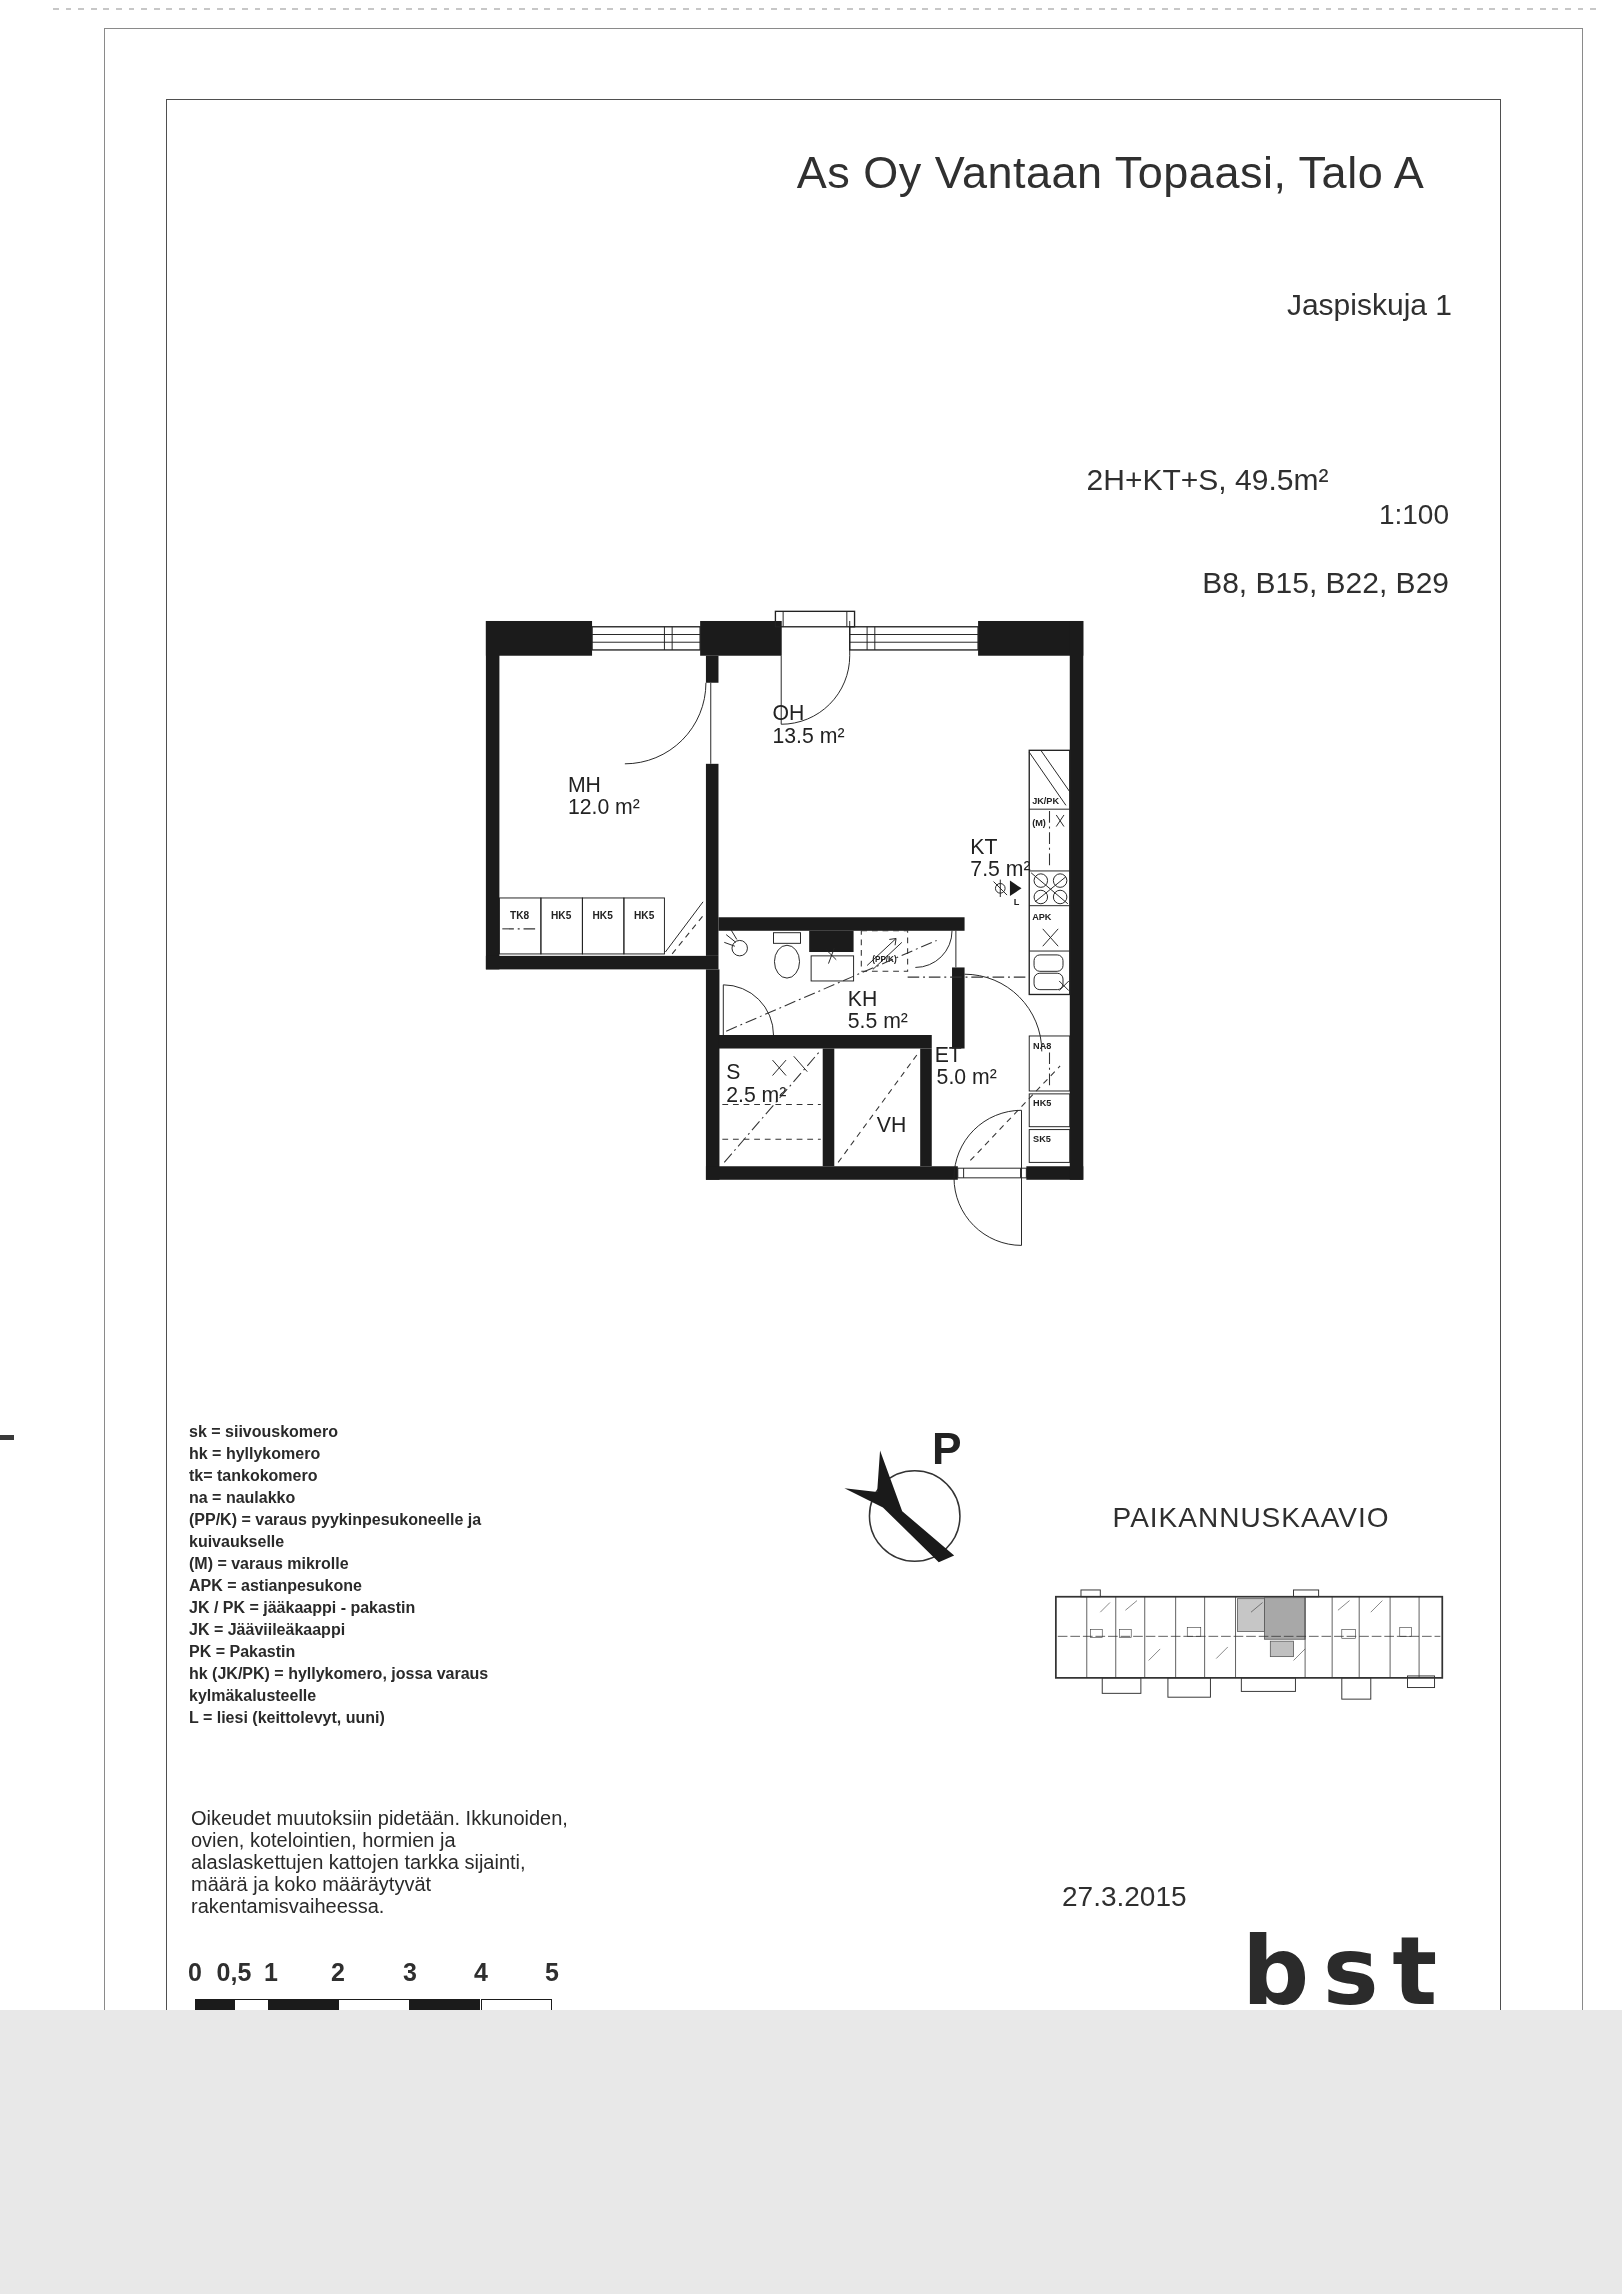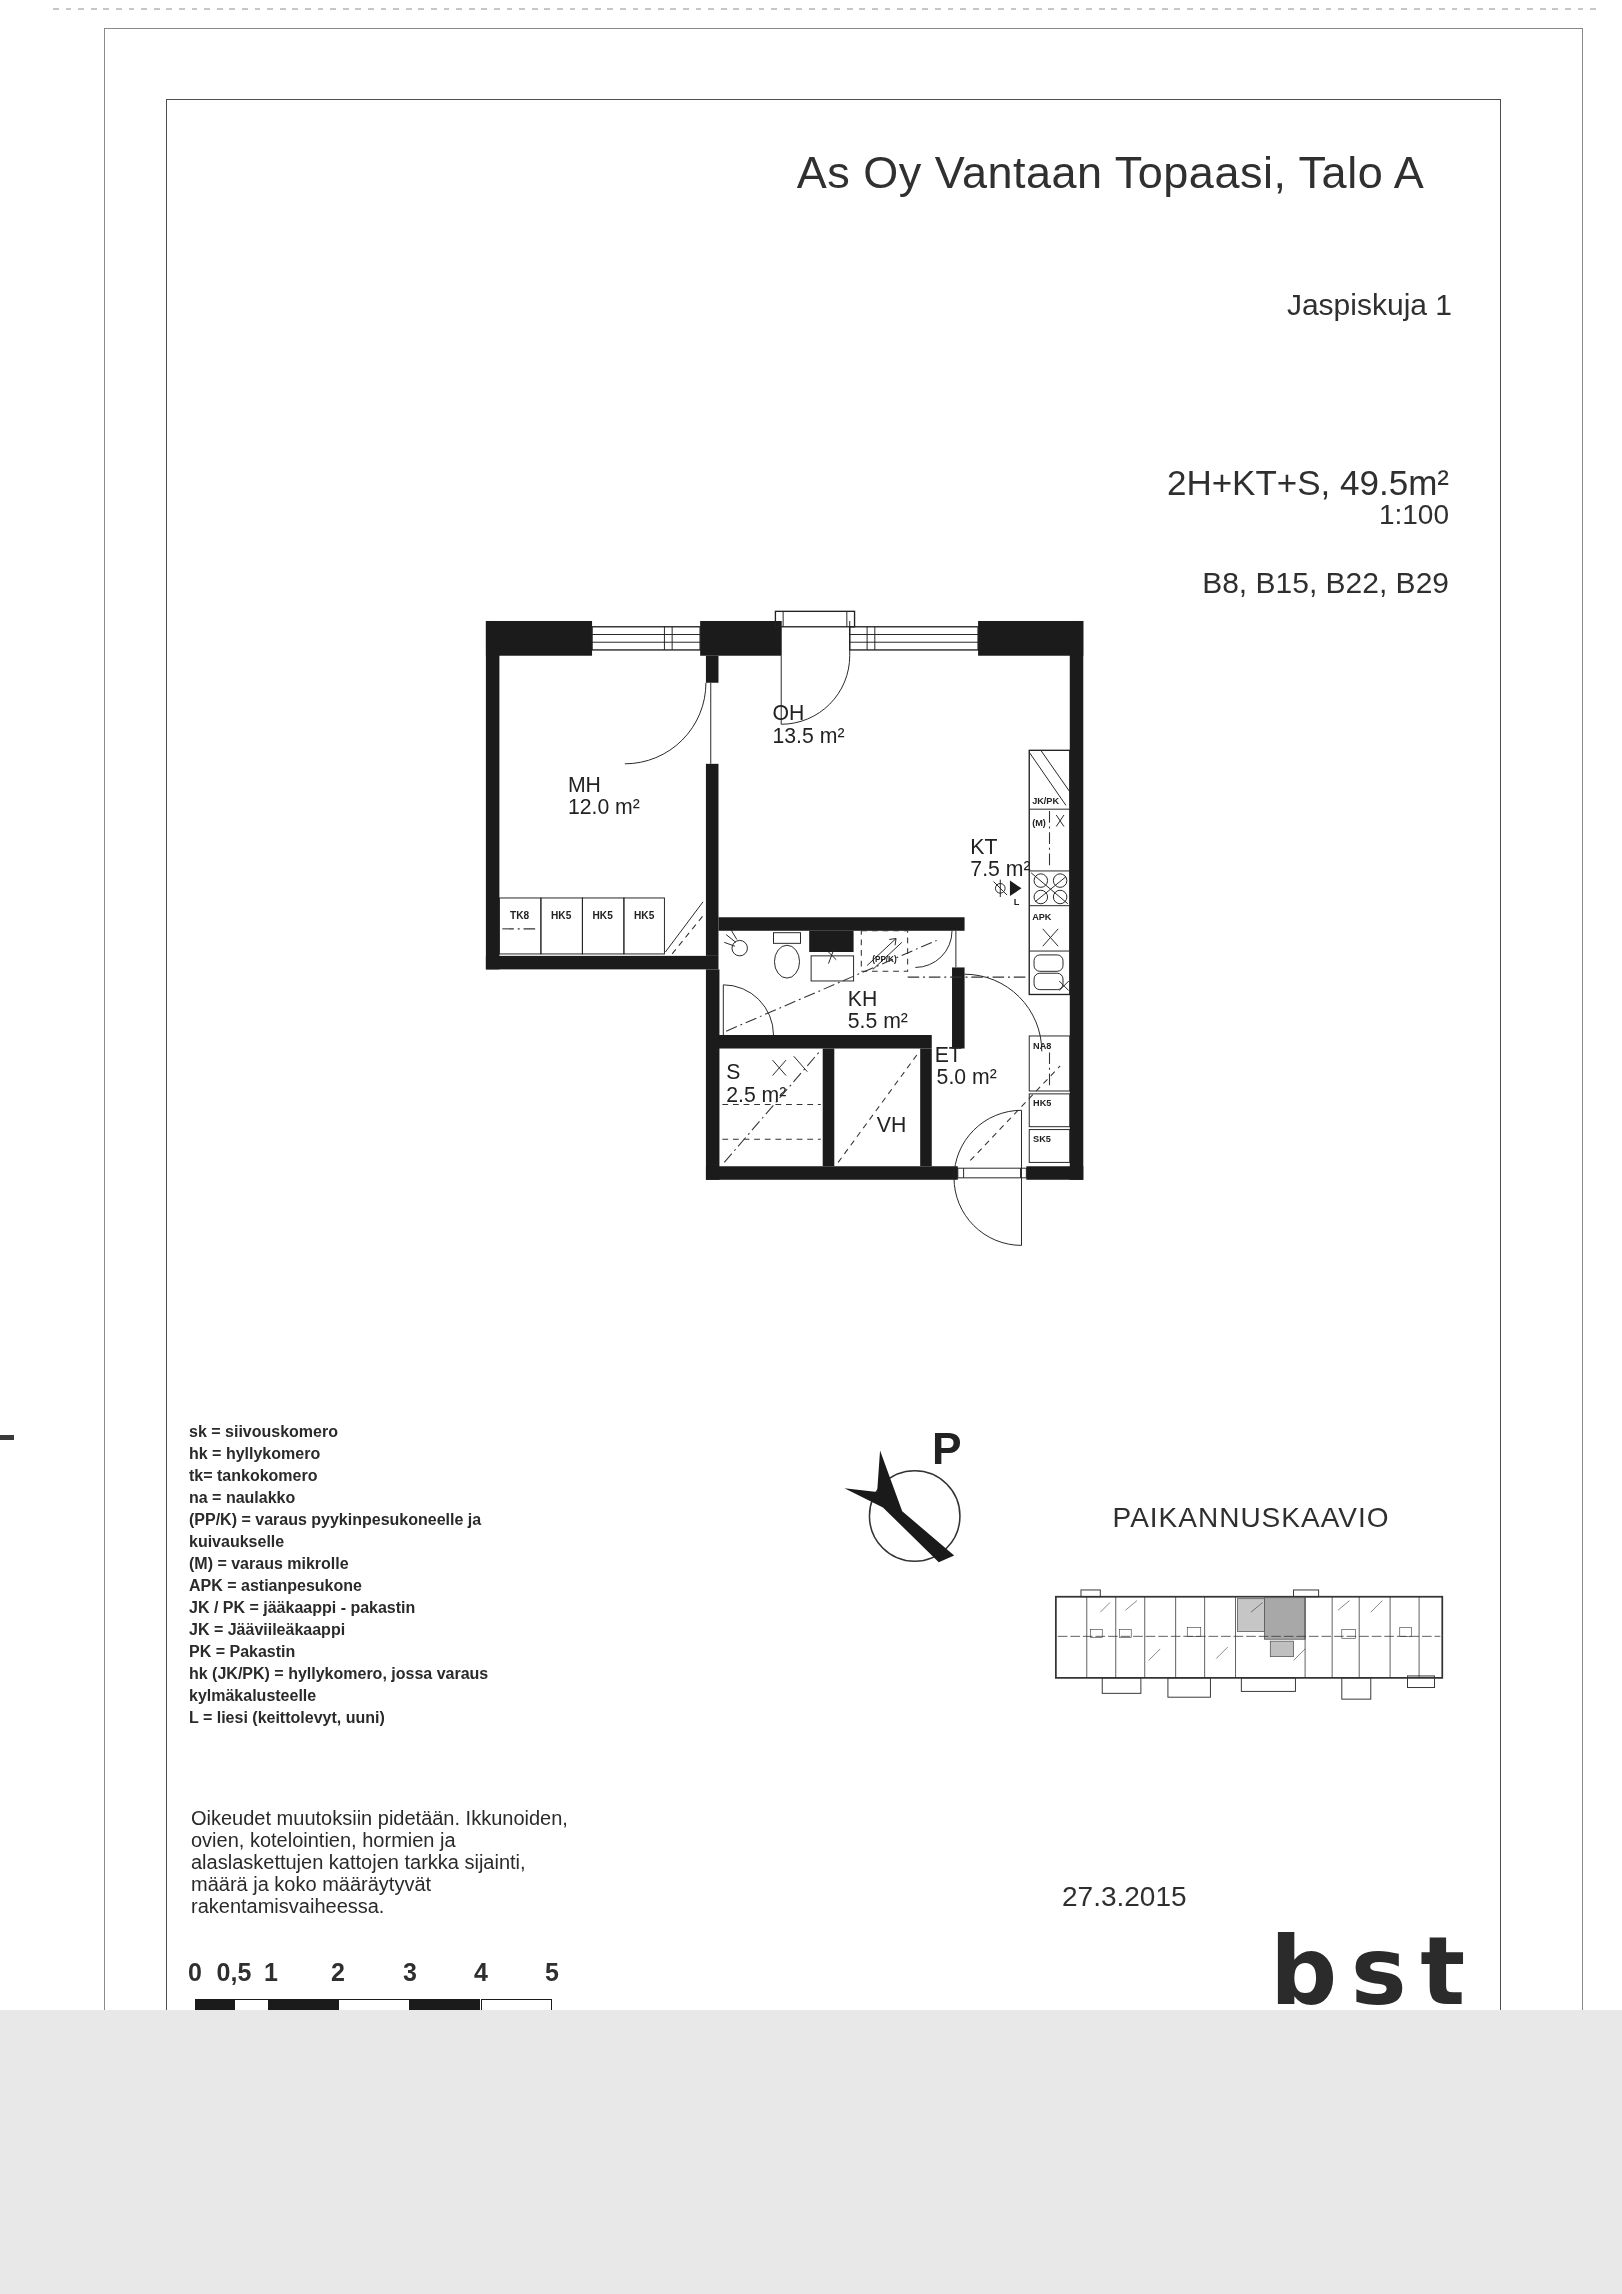--- a/index.html
+++ b/index.html
@@ -7,31 +7,31 @@
         font-family:"Liberation Sans",sans-serif;color:#2f2f2f;}
   .abs{position:absolute;}
   .frame-outer{position:absolute;left:104px;top:28px;width:1477px;height:2089px;
                border:1px solid #8a8a8a;}
   .frame-inner{position:absolute;left:166px;top:99px;width:1333px;height:1946px;
                border:1px solid #4f4f4f;}
   .page-title{position:absolute;left:676px;top:147px;width:869px;text-align:center;
               font-size:45px;letter-spacing:0.5px;color:#303030;}
   .address{position:absolute;left:966px;top:288px;width:486px;text-align:right;
            font-size:30px;color:#303030;}
-  .apt-type{position:absolute;left:966px;top:463px;width:483px;text-align:right;font-size:35px;}
+  .apt-type{position:absolute;left:966px;top:463px;width:483px;text-align:center;font-size:30px;}
   .apt-scale{position:absolute;left:966px;top:499px;width:483px;text-align:right;font-size:28px;}
   .apt-units{position:absolute;left:966px;top:566px;width:483px;text-align:right;font-size:30px;}
   .legend{position:absolute;left:189px;top:1421px;font-size:16px;line-height:22px;color:#2a2a2a;font-weight:bold;}
   .disclaimer{position:absolute;left:191px;top:1807px;font-size:20px;line-height:22px;color:#2a2a2a;}
   .paik-title{position:absolute;left:1052px;top:1502px;width:398px;text-align:center;
               font-size:28px;letter-spacing:1px;}
   .date{position:absolute;left:1062px;top:1881px;width:396px;font-size:28px;}
   .logo{position:absolute;left:1242px;top:1929px;width:251px;text-align:left;color:#2b2b2b;}
   .logo .name{font-family:"DejaVu Sans",sans-serif;font-weight:bold;font-size:94px;
-              line-height:85px;letter-spacing:13.5px;margin-left:28px;}
+              line-height:85px;letter-spacing:13.5px;}
   .logo .tag{font-size:20px;letter-spacing:9.2px;margin-top:5px;margin-left:3.9px;}
   .sb-num{position:absolute;transform:translateX(-50%);font-size:25px;font-weight:bold;top:1958px;}
   .sb-seg{position:absolute;top:1999px;height:16.4px;border:1.4px solid #1b1b1b;box-sizing:border-box;}
   .scanline-top{position:absolute;left:53px;top:7.7px;width:1545px;height:1.9px;opacity:.55;
      background:repeating-linear-gradient(90deg,#999 0 5.8px,transparent 5.8px 12.6px);}
   .scanline-bottom{position:absolute;left:48px;top:2273px;width:1574px;height:5.8px;
      background:repeating-linear-gradient(90deg,#1c1c1c 0 92px,transparent 92px 108px);}
   .edge-mark{position:absolute;left:0;top:1435px;width:13.5px;height:4.8px;background:#3a3a3a;}
   svg text{font-family:"Liberation Sans",sans-serif;fill:#222;}
   .t{font-size:22px;}

